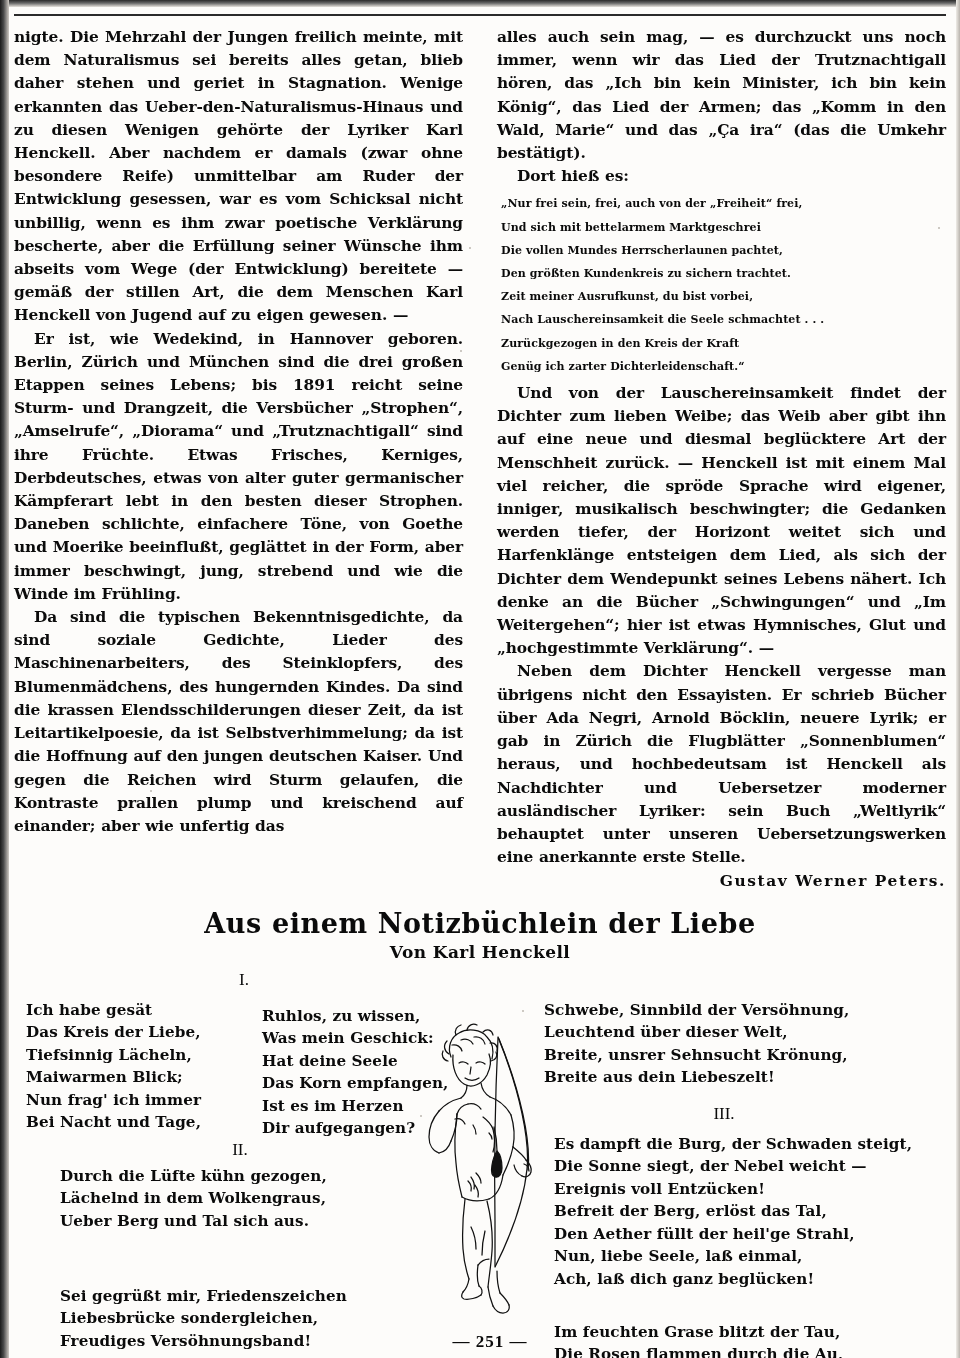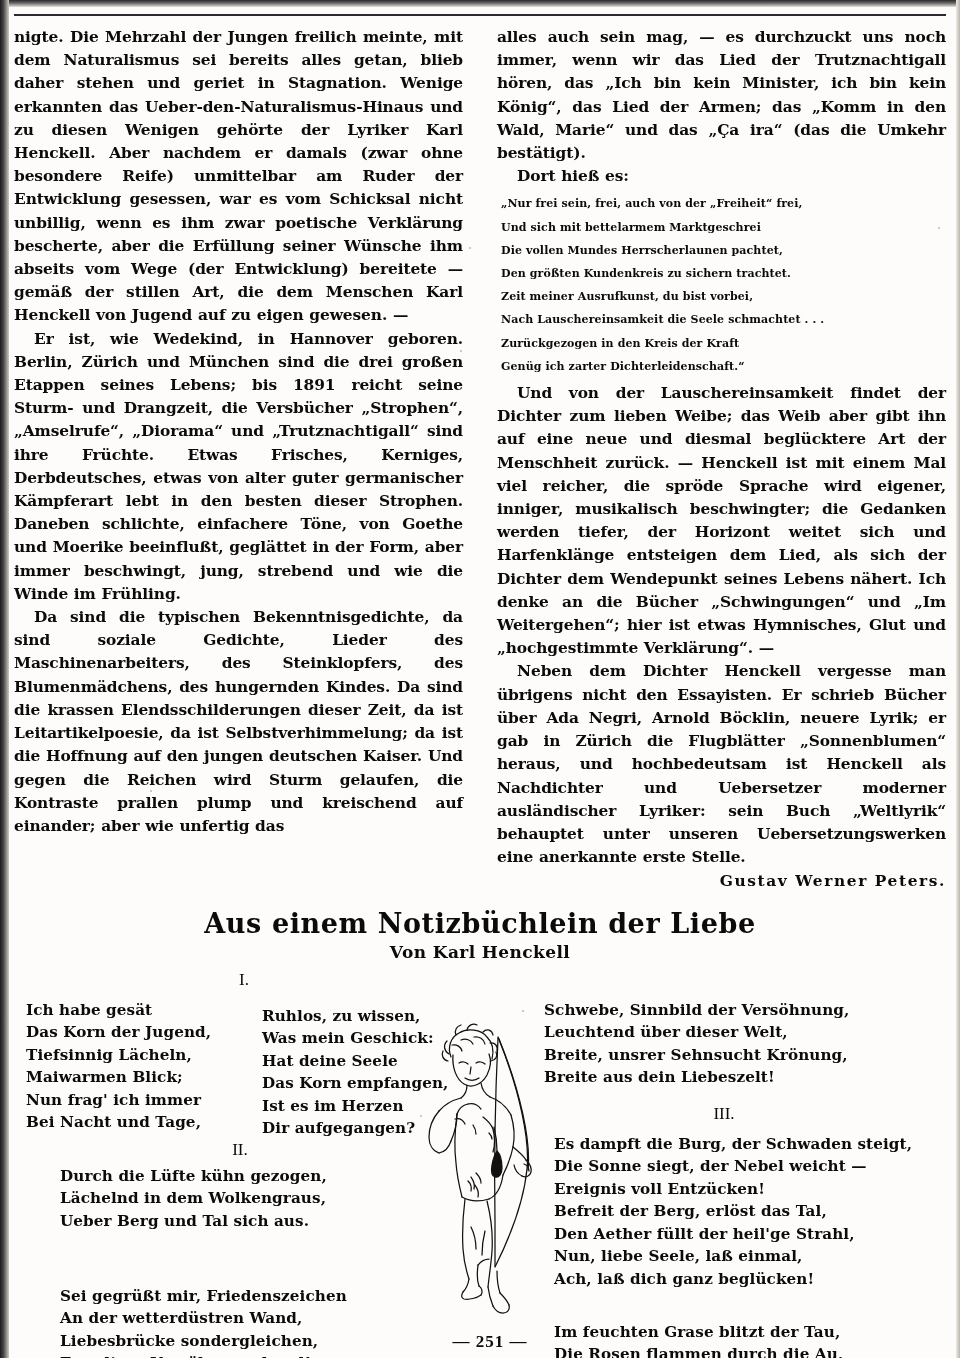--- a/index.html
+++ b/index.html
@@ -179,21 +179,21 @@
       <div class="poem-title fr">Aus einem Notizbüchlein der Liebe</div>
       <div class="poem-author fr">Von Karl Henckell</div>
     </div>
 
     <div class="poem-grid">
 
       <div class="zone roman" style="left:200px;top:2px;width:60px;">I.</div>
 
       <div class="zone stanza fr" style="left:12px;top:24px;margin-top:8px;">
         <div>Ich habe gesät</div>
-        <div>Das Korn der Jugend,</div>
+        <div>Das Kreis der Liebe,</div>
         <div>Tiefsinnig Lächeln,</div>
         <div>Maiwarmen Blick;</div>
         <div>Nun frag' ich immer</div>
         <div>Bei Nacht und Tage,</div>
       </div>
 
       <div class="zone stanza fr" style="left:248px;top:24px;">
         <div>Ruhlos, zu wissen,</div>
         <div>Was mein Geschick:</div>
         <div>Hat deine Seele</div>
@@ -204,21 +204,20 @@
 
       <div class="zone roman" style="left:196px;top:172px;width:60px;">II.</div>
 
       <div class="zone stanza fr" style="left:46px;top:198px;">
         <div>Durch die Lüfte kühn gezogen,</div>
         <div>Lächelnd in dem Wolkengraus,</div>
         <div>Ueber Berg und Tal sich aus.</div>
       </div>
       <div class="zone stanza fr" style="left:46px;top:304px;">
         <div>Sei gegrüßt mir, Friedenszeichen</div>
-        <div>An der wetterdüstren Wand,</div>
         <div>Liebesbrücke sondergleichen,</div>
         <div>Freudiges Versöhnungsband!</div>
       </div>
 
       <div class="zone stanza fr" style="left:530px;top:18px;">
         <div>Schwebe, Sinnbild der Versöhnung,</div>
         <div>Leuchtend über dieser Welt,</div>
         <div>Breite, unsrer Sehnsucht Krönung,</div>
         <div>Breite aus dein Liebeszelt!</div>
       </div>

